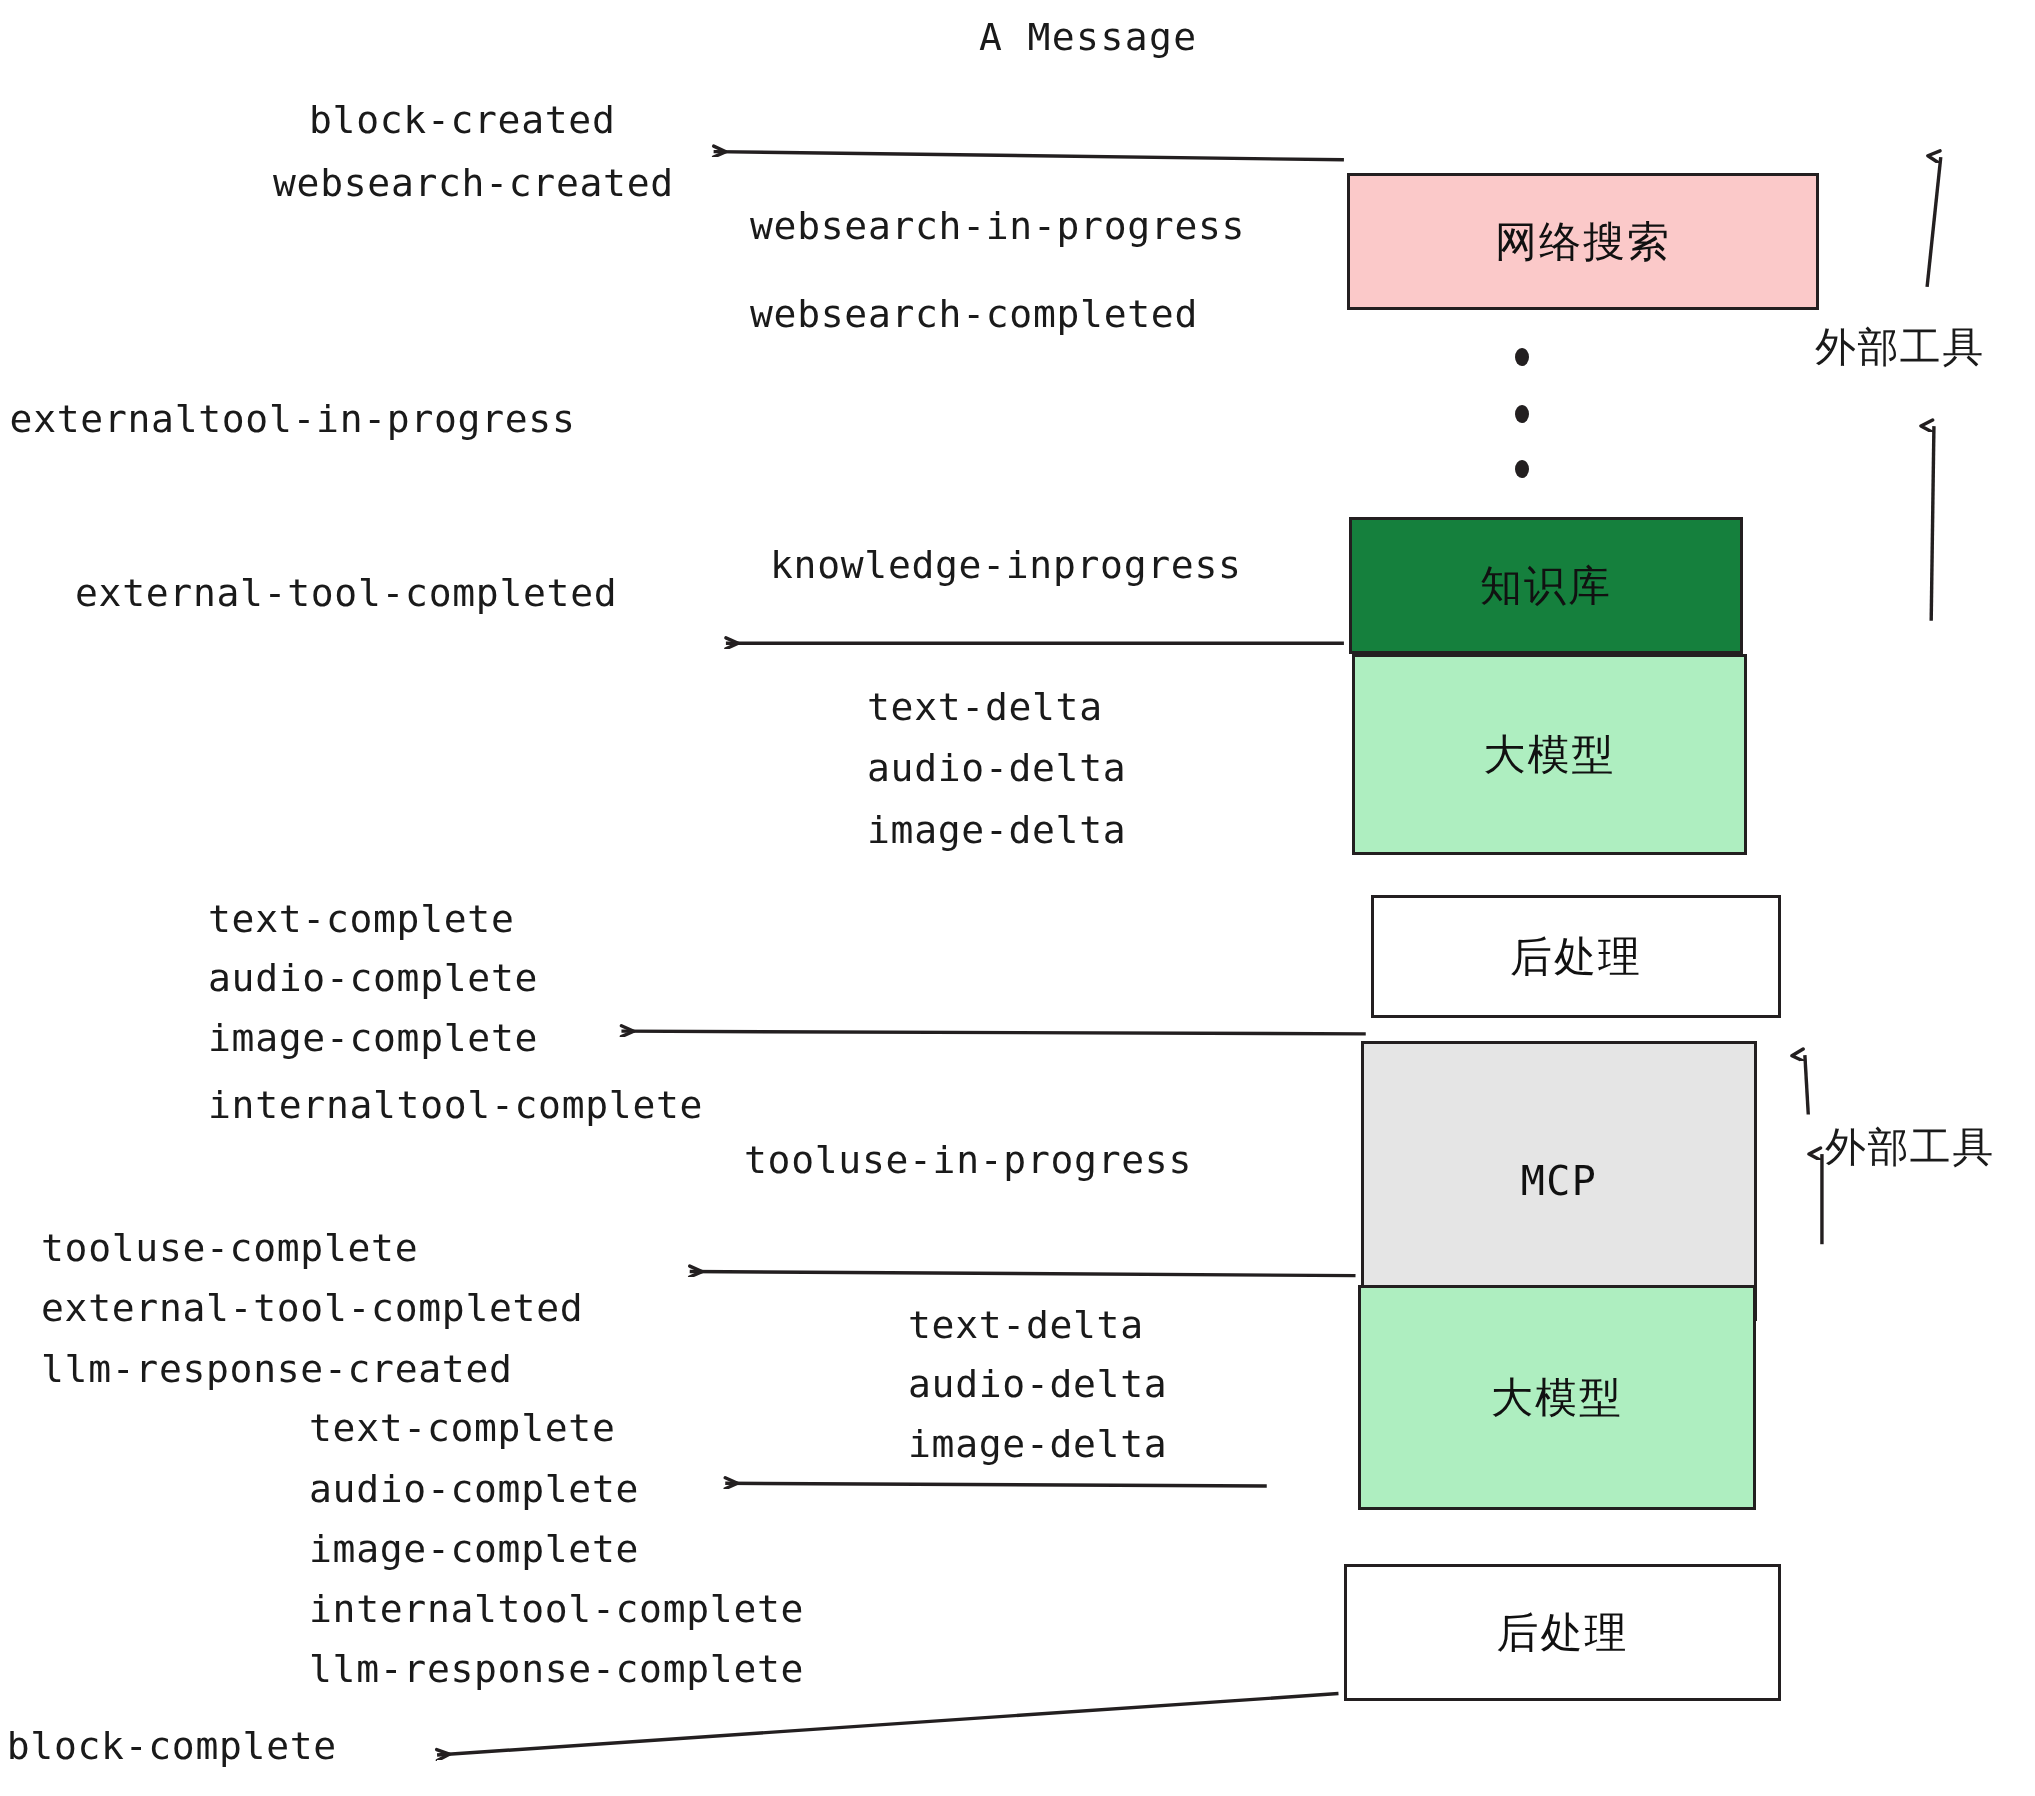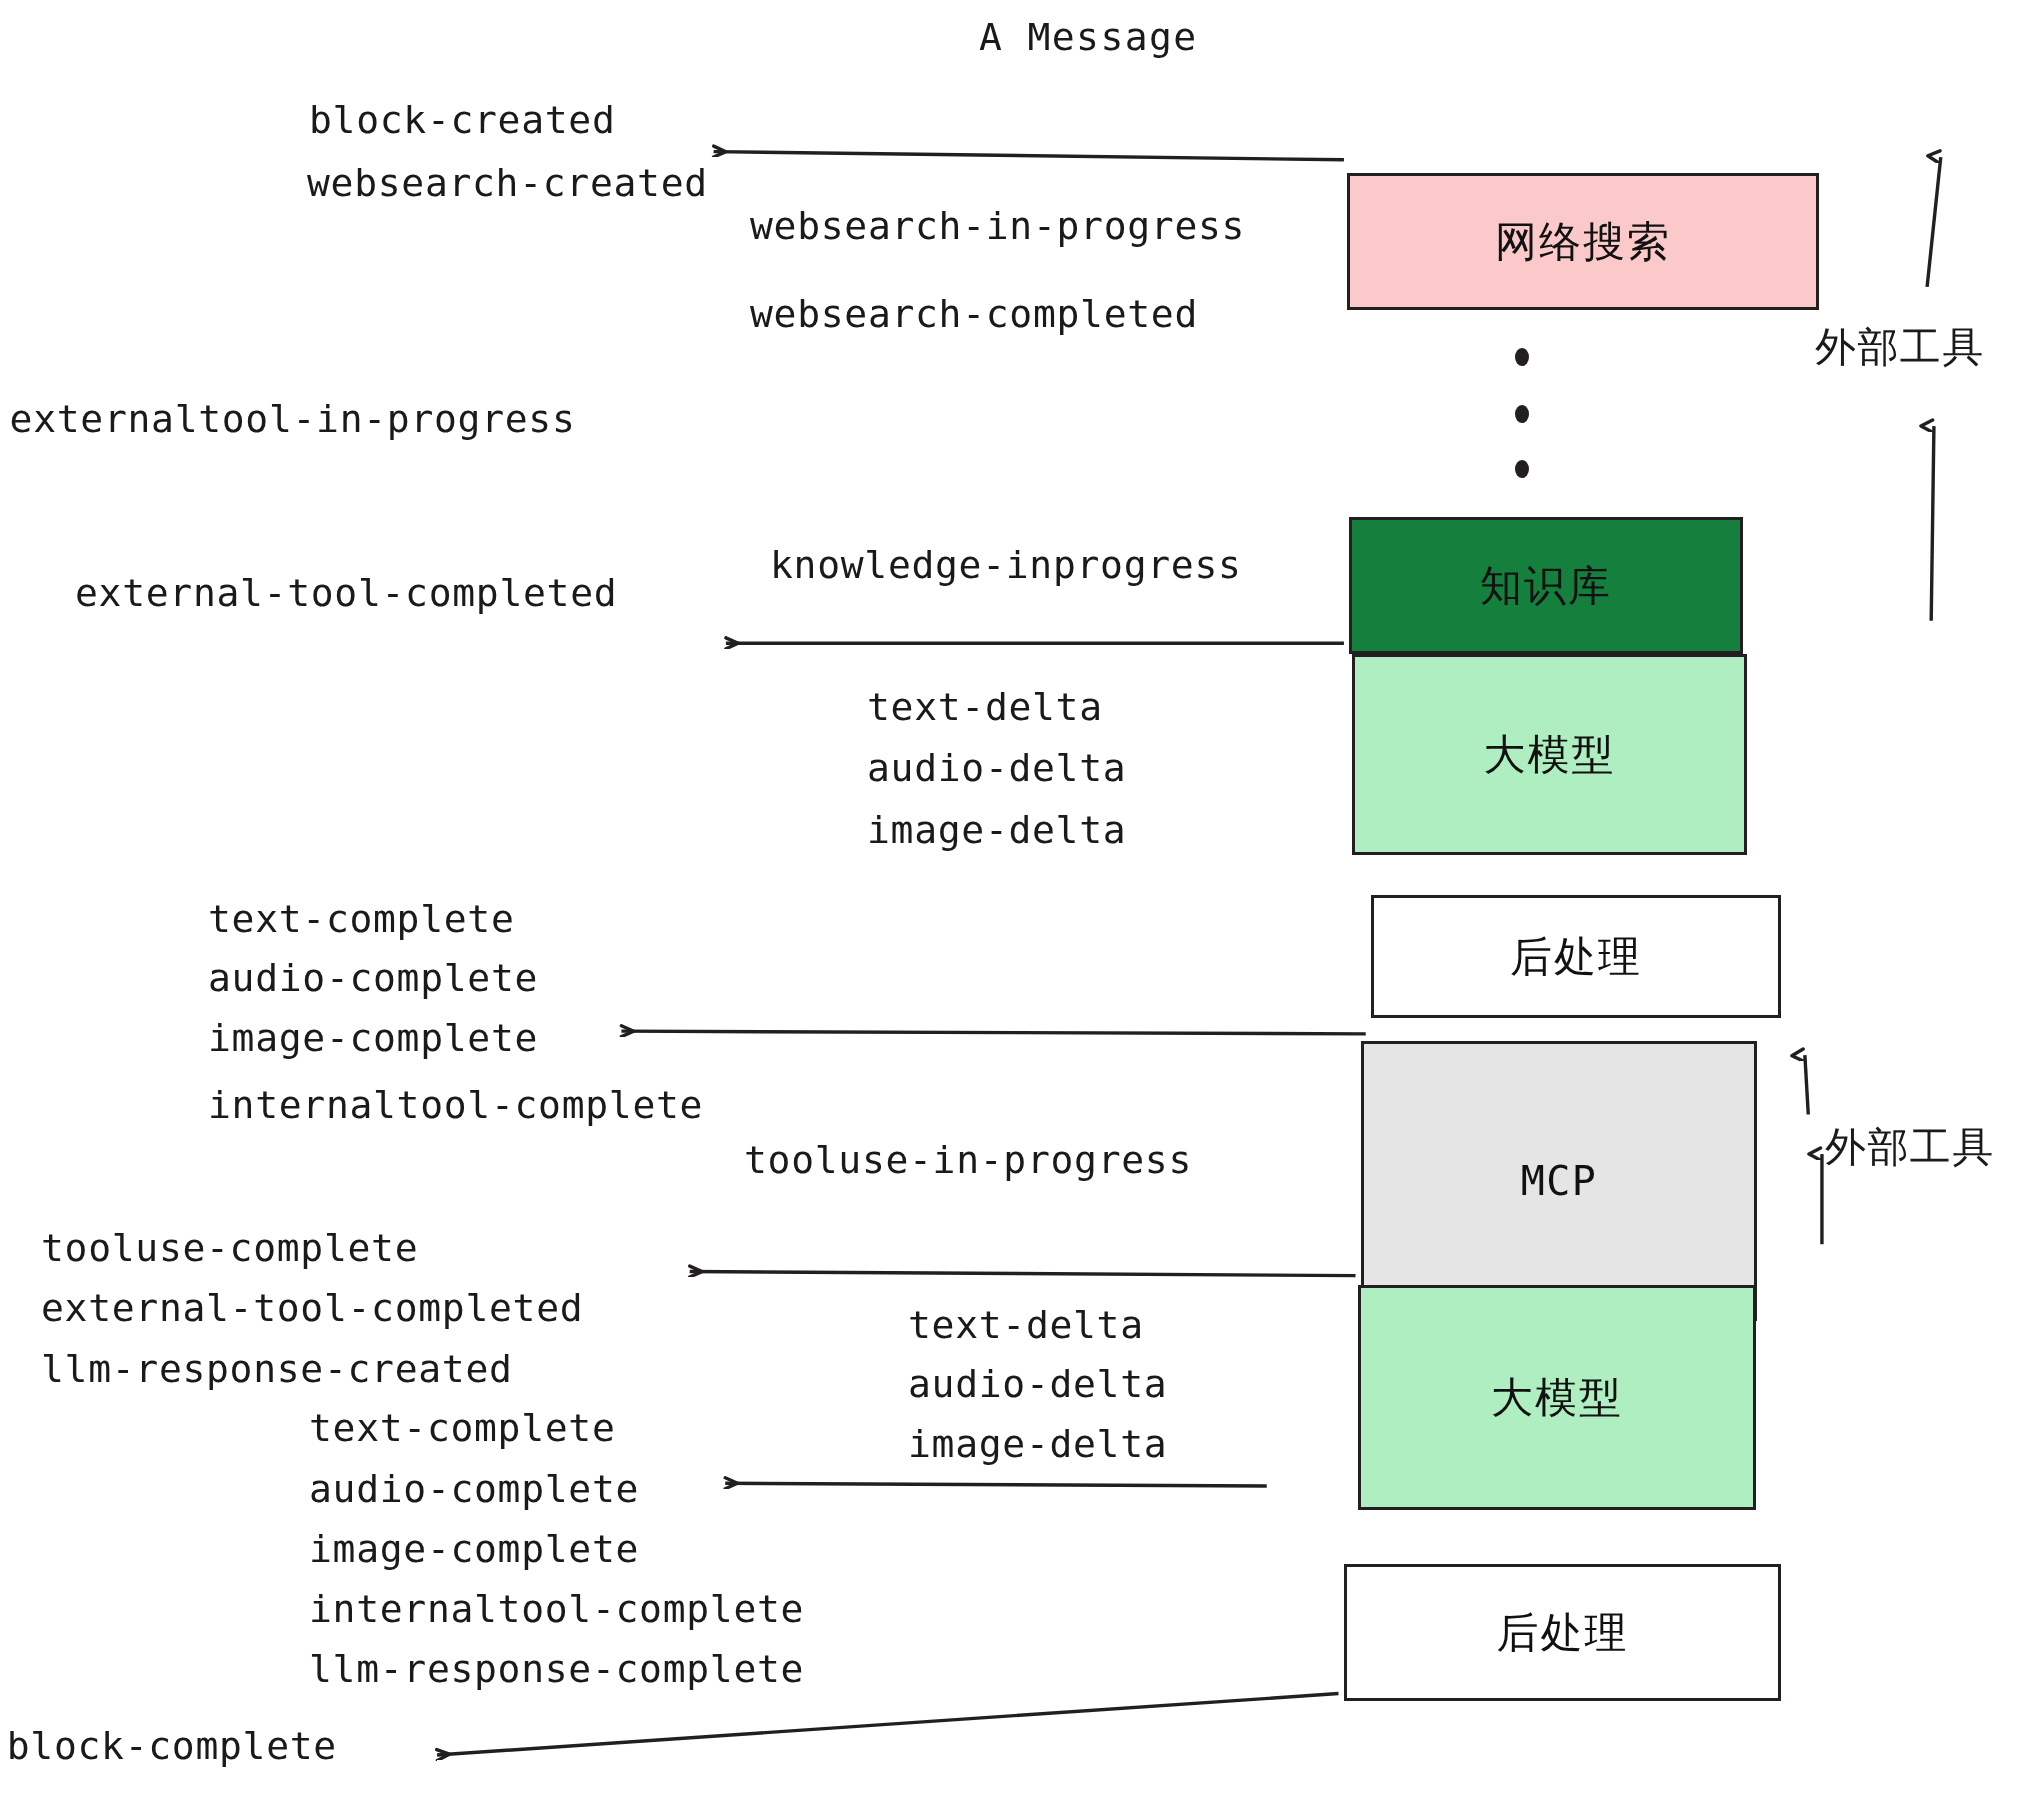--- a/index.html
+++ b/index.html
@@ -78,21 +78,21 @@
   }
 </style>
 </head>
 <body>
 
 <div id="canvas">
 
   <div class="title" style="left:979px; top:15px;">A Message</div>
 
   <div class="evt" style="left:309px;  top:101px;">block-created</div>
-  <div class="evt" style="left:273px;  top:164px;margin-left:34px;">websearch-created</div>
+  <div class="evt" style="left:273px;  top:164px;">websearch-created</div>
   <div class="evt" style="left:750px; top:207px;">websearch-in-progress</div>
   <div class="evt" style="left:750px; top:295px;">websearch-completed</div>
   <div class="evt" style="left:770px; top:546px;">knowledge-inprogress</div>
 
   <div class="evt" style="left:9.6px; top:400px;">externaltool-in-progress</div>
   <div class="evt" style="left:75px; top:574px;">external-tool-completed</div>
 
   <div class="evt" style="left:867px; top:688px;">text-delta</div>
   <div class="evt" style="left:867px; top:749px;">audio-delta</div>
   <div class="evt" style="left:867px; top:811px;">image-delta</div>

